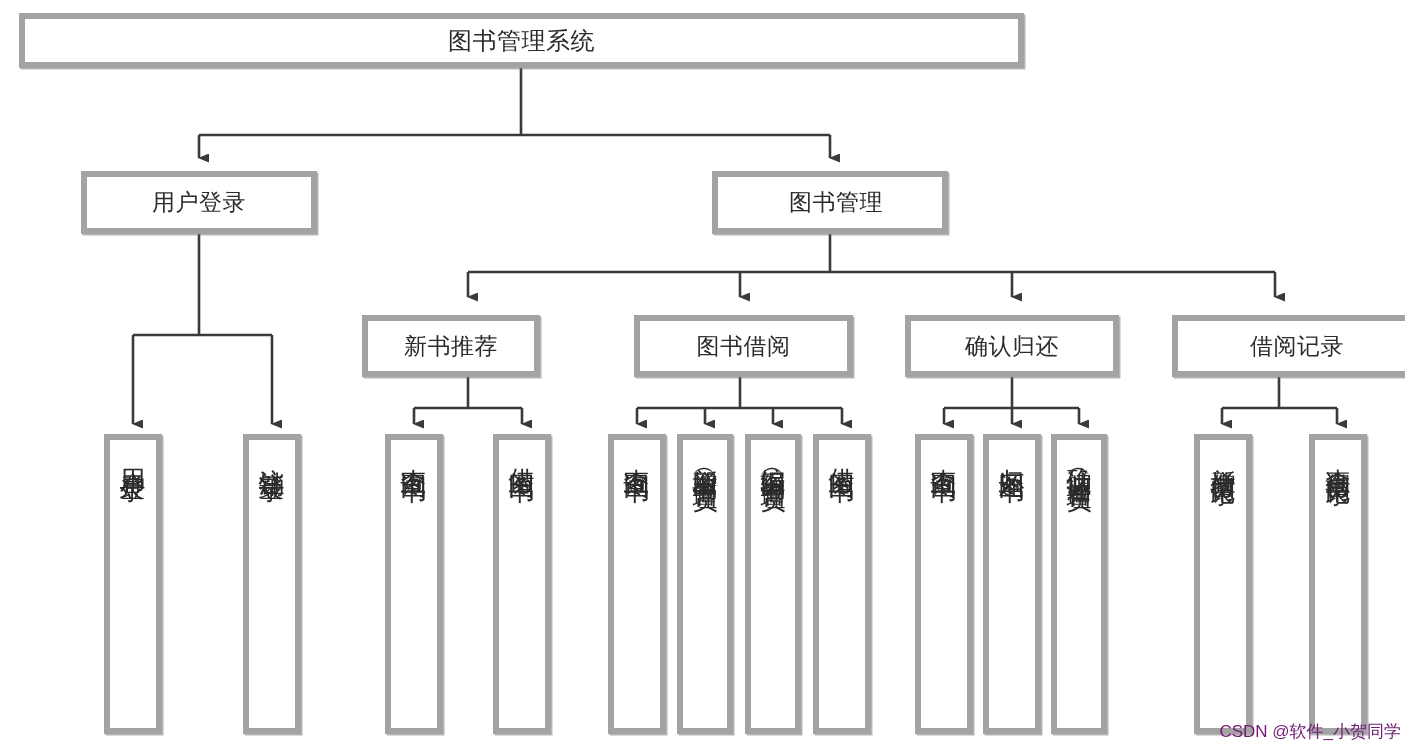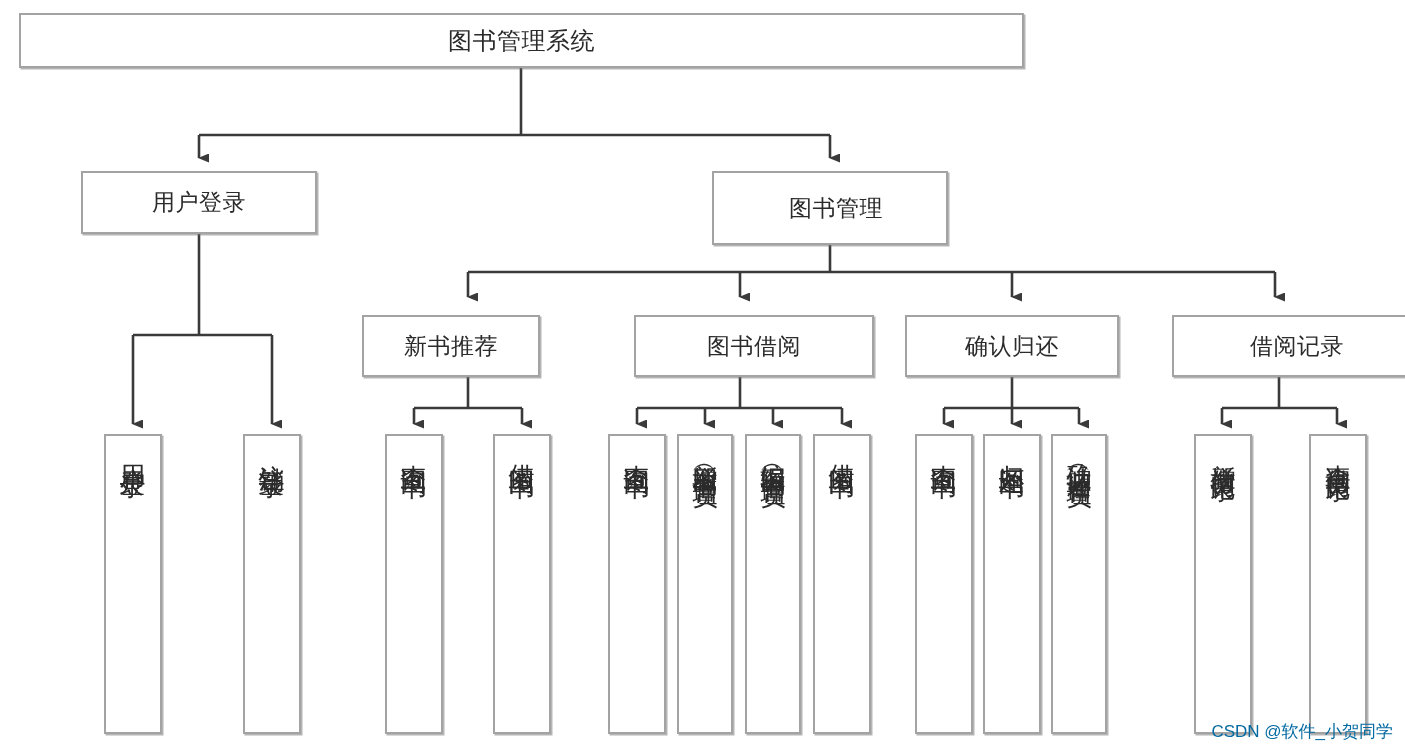--- a/index.html
+++ b/index.html
@@ -21,21 +21,21 @@
     position: absolute;
     left: 0;
     top: 0;
     width: 1405px;
     height: 747px;
   }
   .node {
     position: absolute;
     box-sizing: border-box;
     background: #ffffff;
-    border: 2px solid #a3a3a3;
+    border: 6px solid #a3a3a3;
     box-shadow: 1.5px 1.5px 0 0 rgba(120,120,120,0.55);
     display: flex;
     align-items: center;
     justify-content: center;
     color: #2b2b2b;
   }
   .node .lbl {
     display: block;
     text-align: center;
     line-height: 1.22;
@@ -57,24 +57,24 @@
     writing-mode: vertical-rl;
     text-orientation: upright;
     font-size: 26px;
     line-height: 1.0;
     letter-spacing: 3px;
     white-space: nowrap;
   }
   .node.v.tall .lbl { font-size: 25px; }
   #watermark {
     position: absolute;
-    right: 12px;
+    right: 4px;
     bottom: 4px;
     font-size: 17px;
-    color: #0369a1;
+    color: #701a75;
     white-space: nowrap;
     user-select: none;
   }
 </style>
 </head>
 <body>
 
 <div id="canvas">
 
   <svg id="edges" viewBox="0 0 1405 747" xmlns="http://www.w3.org/2000/svg">
@@ -128,29 +128,29 @@
   </svg>
 
   <div class="node h root" style="left:19px; top:13px; width:1005px; height:55px;">
     <span class="lbl">图书管理系统</span>
   </div>
 
   <div class="node h" style="left:81px; top:171px; width:236px; height:63px;">
     <span class="lbl">用户登录</span>
   </div>
 
-  <div class="node h" style="left:712px; top:171px; width:236px; height:74px;padding-left:12px;">
+  <div class="node h" style="left:712px; top:171px; width:236px; height:63px;padding-left:12px;">
     <span class="lbl">图书管理</span>
   </div>
 
   <div class="node h" style="left:362px; top:315px; width:178px; height:62px;">
     <span class="lbl">新书推荐</span>
   </div>
 
-  <div class="node h" style="left:634px; top:315px; width:240px; height:62px;">
+  <div class="node h" style="left:634px; top:315px; width:219px; height:62px;">
     <span class="lbl">图书借阅</span>
   </div>
 
   <div class="node h" style="left:905px; top:315px; width:214px; height:62px;">
     <span class="lbl">确认归还</span>
   </div>
 
   <div class="node h" style="left:1172px; top:315px; width:250px; height:62px;">
     <span class="lbl">借阅记录</span>
   </div>

